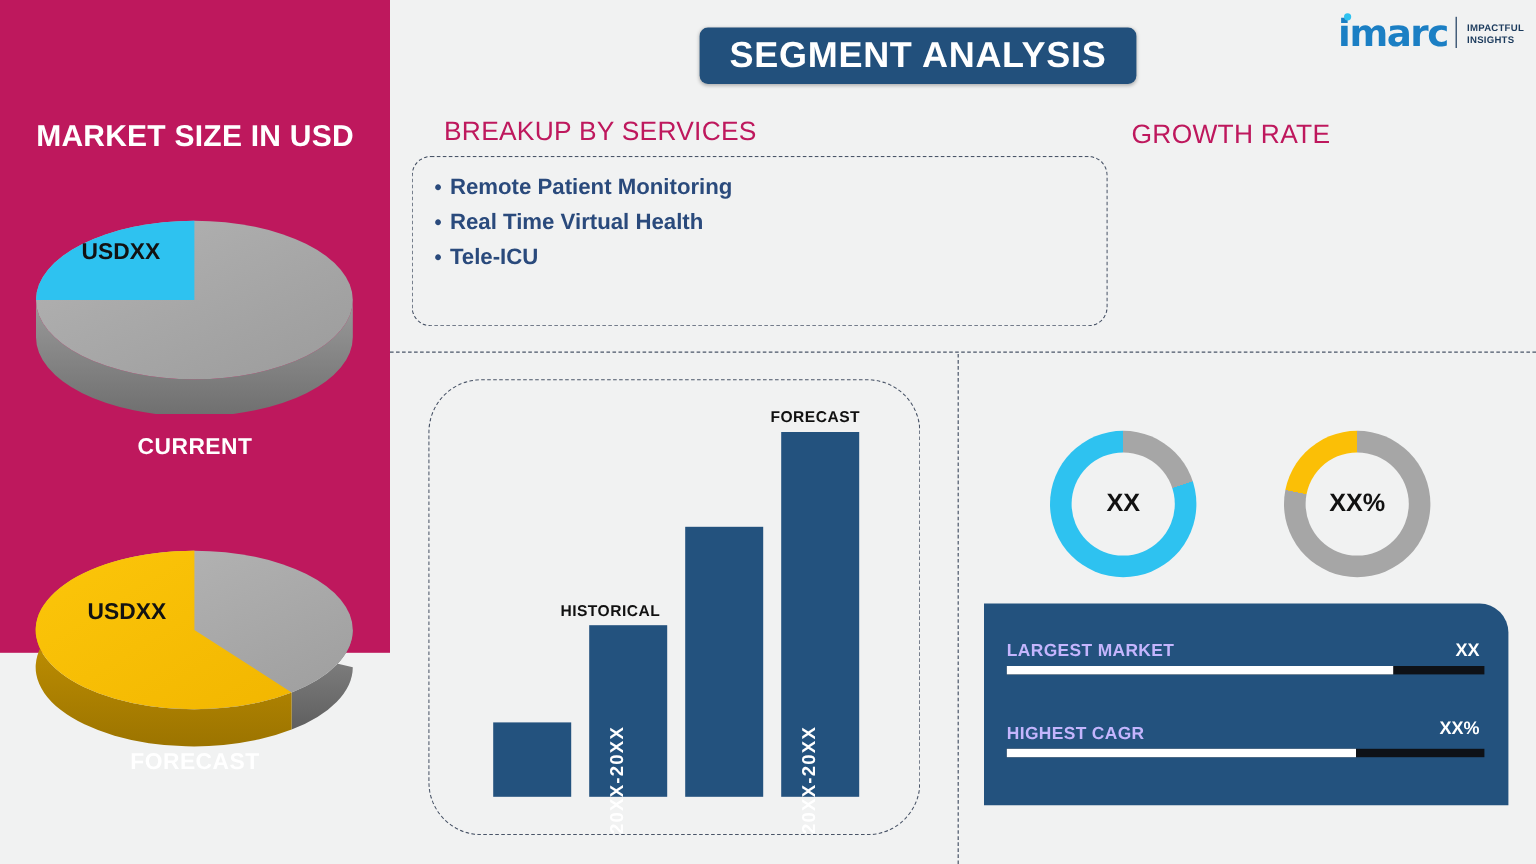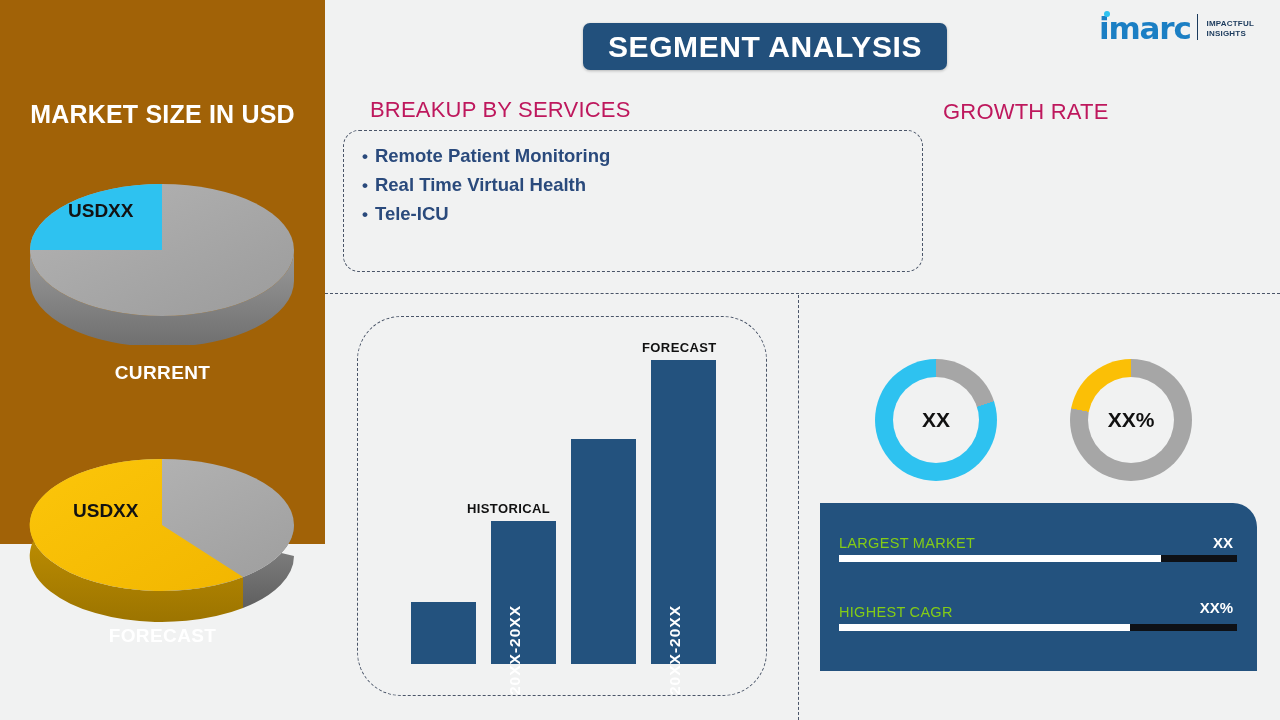--- a/index.html
+++ b/index.html
@@ -7,21 +7,21 @@
   body {
     font-family:"Liberation Sans", sans-serif;
     background:#f1f2f2;
     position:relative;
   }
   #root { position:absolute; inset:0; width:1280px; height:720px; background:#f1f2f2; }
 
   
   .left-panel{
     position:absolute; left:0; top:0; width:325px; height:544px;
-    background:#a16207;
+    background:#be185d;
     padding-left:12px;
   }
   .left-title{
     position:absolute; top:100px; left:0; width:325px; text-align:center;
     color:#ffffff; font-size:25px; font-weight:bold; letter-spacing:.2px;
   }
   .pie-wrap{ position:absolute; left:0; width:325px; }
   .pie-wrap.current{ top:155px; }
   .pie-wrap.forecast{ top:440px; }
   .pie-stage{ position:relative; width:325px; height:190px; }
@@ -42,21 +42,21 @@
   .header-chip{
     position:absolute; left:583px; top:23px; width:364px; height:47px;
     background:#22507c; border-radius:7px;
     display:flex; align-items:center; justify-content:center;
     box-shadow:0 1px 3px rgba(0,0,0,.25);
   }
   .header-chip span{
     color:#ffffff; font-size:30px; font-weight:bold; letter-spacing:.6px;
   }
   .logo{
-    position:absolute; right:26px; top:14px;
+    position:absolute; right:10px; top:14px;
     display:flex; align-items:flex-end; gap:5px;
   }
   .logo-mark{ position:relative; }
   .logo-word{
     font-size:31px; font-weight:bold; color:#1b7fc4; letter-spacing:-1.2px;
     line-height:.92; font-family:"DejaVu Sans", sans-serif;
   }
   .logo-dot{
     position:absolute; width:6px; height:6px; border-radius:50%;
     background:#2ec2f0; left:5px; top:-3px;
@@ -149,22 +149,22 @@
   
   .stats-panel{
     position:absolute; left:820px; top:503px; width:437px; height:168px;
     background:#23527e; border-radius:0 24px 0 0;
   }
   .stat-row{ position:absolute; left:19px; width:398px; }
   .stat-row.r1{ top:26px; }
   .stat-row.r2{ top:95px; }
   .stat-head{ position:relative; height:22px; }
   .stat-label{
-    position:absolute; left:0; bottom:0; color:#84cc16;
-    font-size:14.5px; font-weight:normal; letter-spacing:.3px;margin-top:31px;
+    position:absolute; left:0; bottom:0; color:#c4b5fd;
+    font-size:14.5px; font-weight:bold; letter-spacing:.3px;margin-top:31px;
   }
   .stat-value{
     position:absolute; right:4px; bottom:0; color:#ffffff;
     font-size:15px; font-weight:bold;
   }
   .stat-value.hi{ bottom:4px; }
   .stat-track{
     position:relative; margin-top:4px; height:7px;
     background:#0e1116; width:100%;
   }

